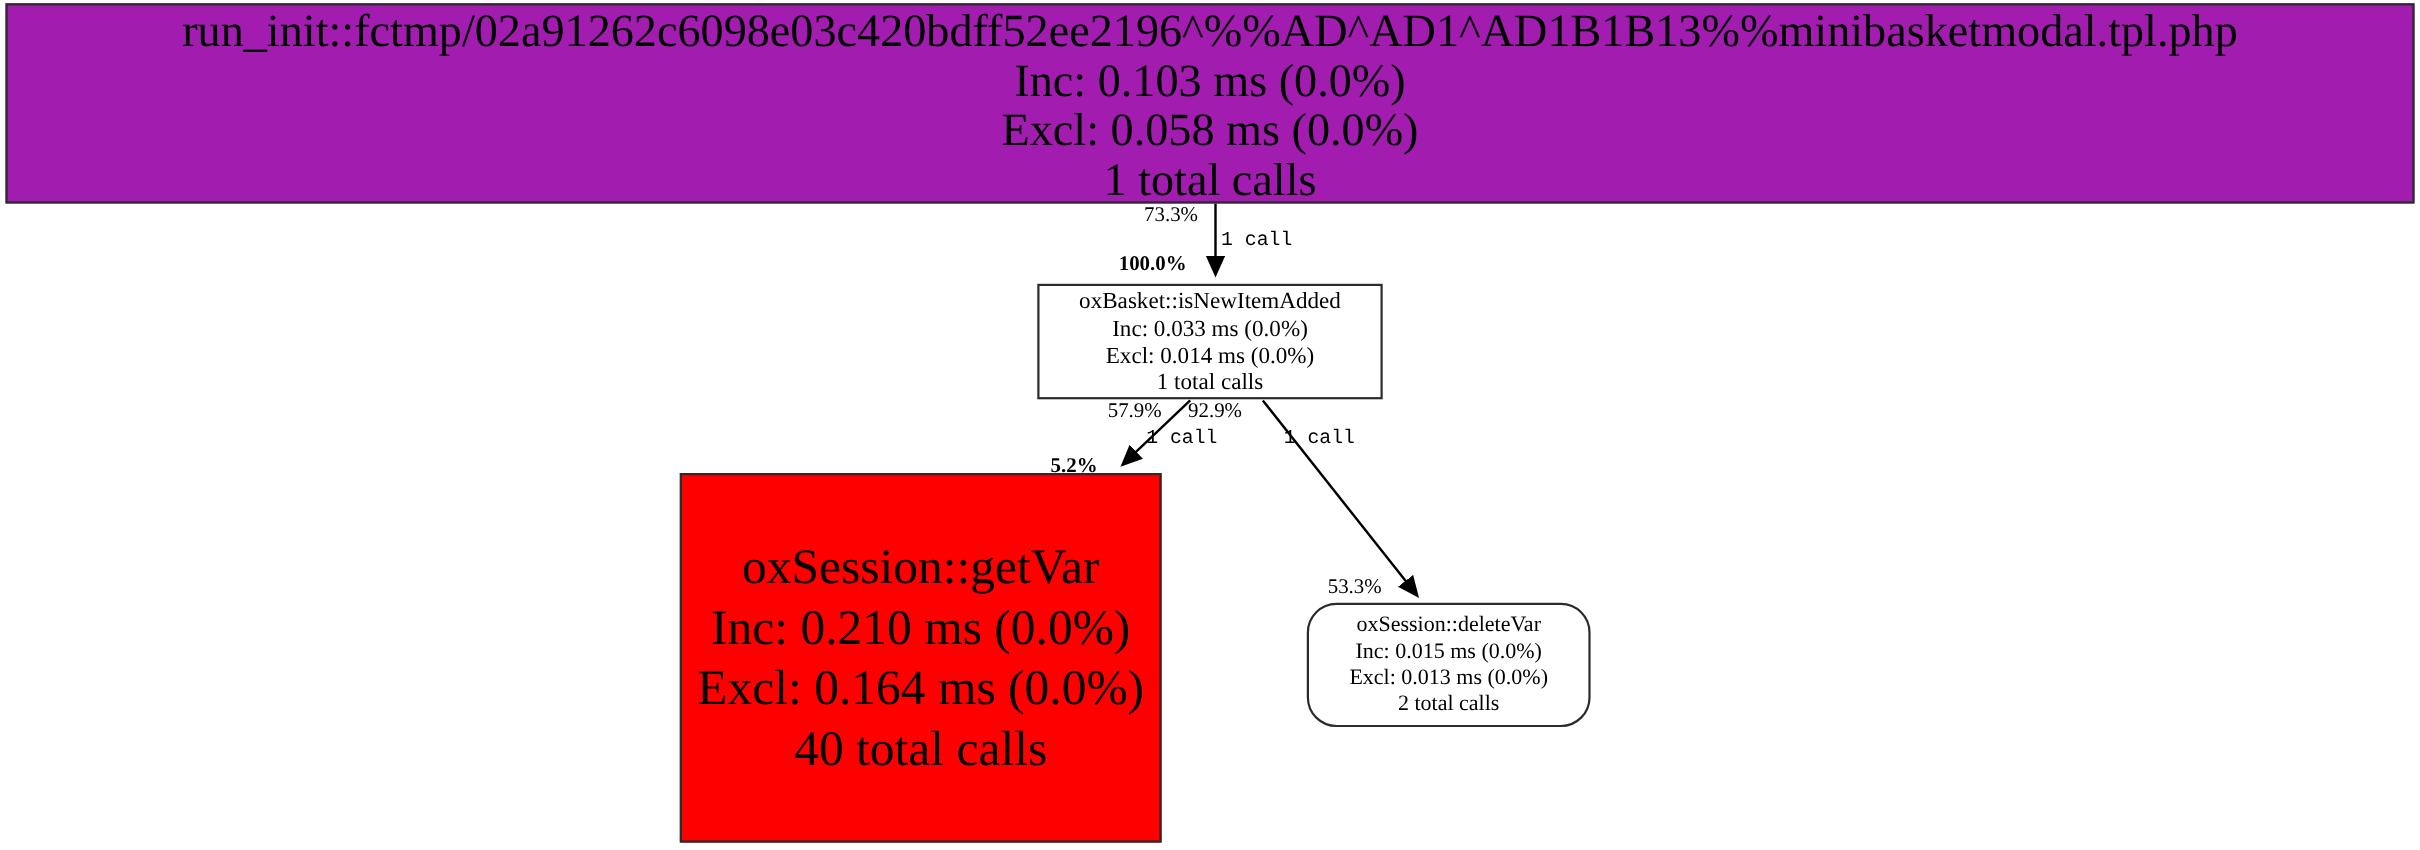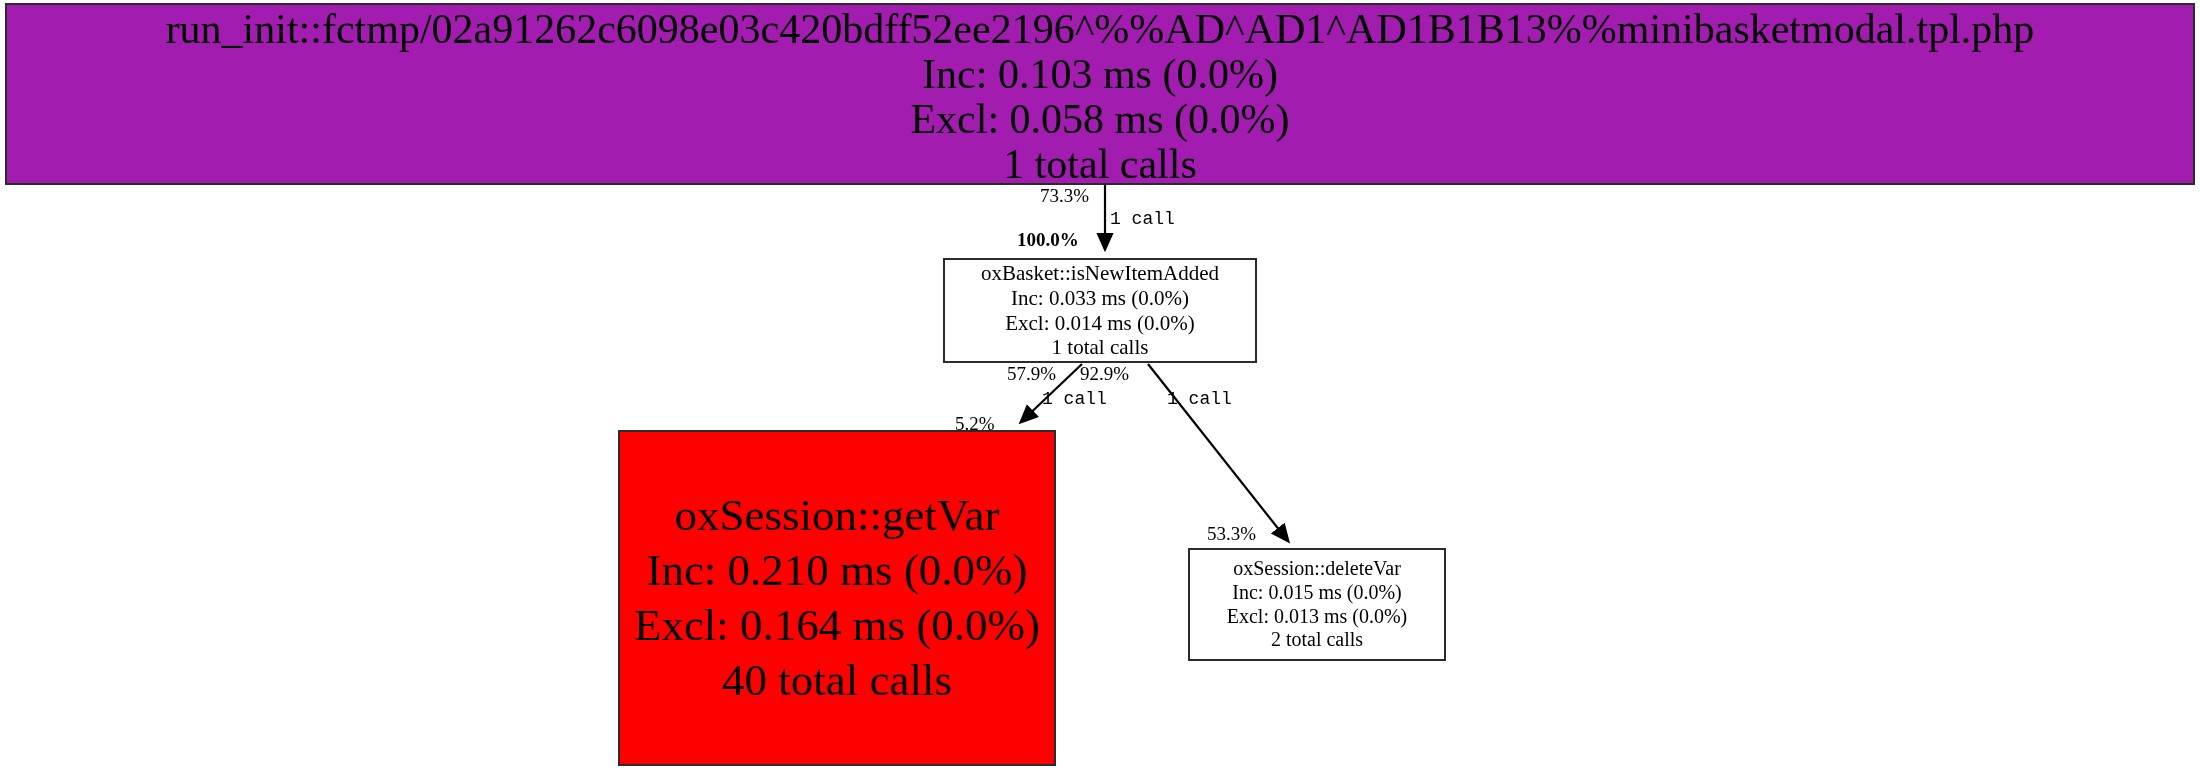--- a/index.html
+++ b/index.html
@@ -92,21 +92,21 @@
   .edge-label.mono {
     font-family: "Liberation Mono", "DejaVu Sans Mono", monospace;
     font-size: 18px;
   }
   #lbl-e1-pct   { left: 1040px; top: 186px; }
   #lbl-e1-calls { left: 1110px; top: 210px; }
   #lbl-e1-dst   { left: 1017px; top: 230px; font-weight: bold; }
 
   #lbl-e2-pct   { left: 1007px; top: 364px; }
   #lbl-e2-calls { left: 1042px; top: 390px; }
-  #lbl-e2-dst   { left: 955px;  top: 414px; }
+  #lbl-e2-dst   { left: 955px;  top: 414px; font-weight: bold; }
 
   #lbl-e3-pct   { left: 1080px; top: 364px; }
   #lbl-e3-calls { left: 1167px; top: 390px; }
   #lbl-e3-dst   { left: 1207px; top: 524px; }
 </style>
 </head>
 <body>
 
 <div id="canvas">
 
@@ -138,21 +138,21 @@
     <span class="ln">1 total calls</span>
   </div>
 
   <div class="node" id="node-getvar" style="background: rgb(255, 0, 0); border-color: rgb(43, 43, 43);">
     <span class="ln">oxSession::getVar</span>
     <span class="ln">Inc: 0.210 ms (0.0%)</span>
     <span class="ln">Excl: 0.164 ms (0.0%)</span>
     <span class="ln">40 total calls</span>
   </div>
 
-  <div class="node" id="node-deletevar" style="background: rgb(255, 255, 255); border-color: rgb(43, 43, 43);">
+  <div class="node" id="node-deletevar" style="background: rgb(255, 255, 255); border-color: rgb(43, 43, 43); border-radius: 27px;">
     <span class="ln">oxSession::deleteVar</span>
     <span class="ln">Inc: 0.015 ms (0.0%)</span>
     <span class="ln">Excl: 0.013 ms (0.0%)</span>
     <span class="ln">2 total calls</span>
   </div>
 
   <span class="edge-label" id="lbl-e1-pct">73.3%</span>
   <span class="edge-label mono" id="lbl-e1-calls">1 call</span>
   <span class="edge-label" id="lbl-e1-dst">100.0%</span>
 

